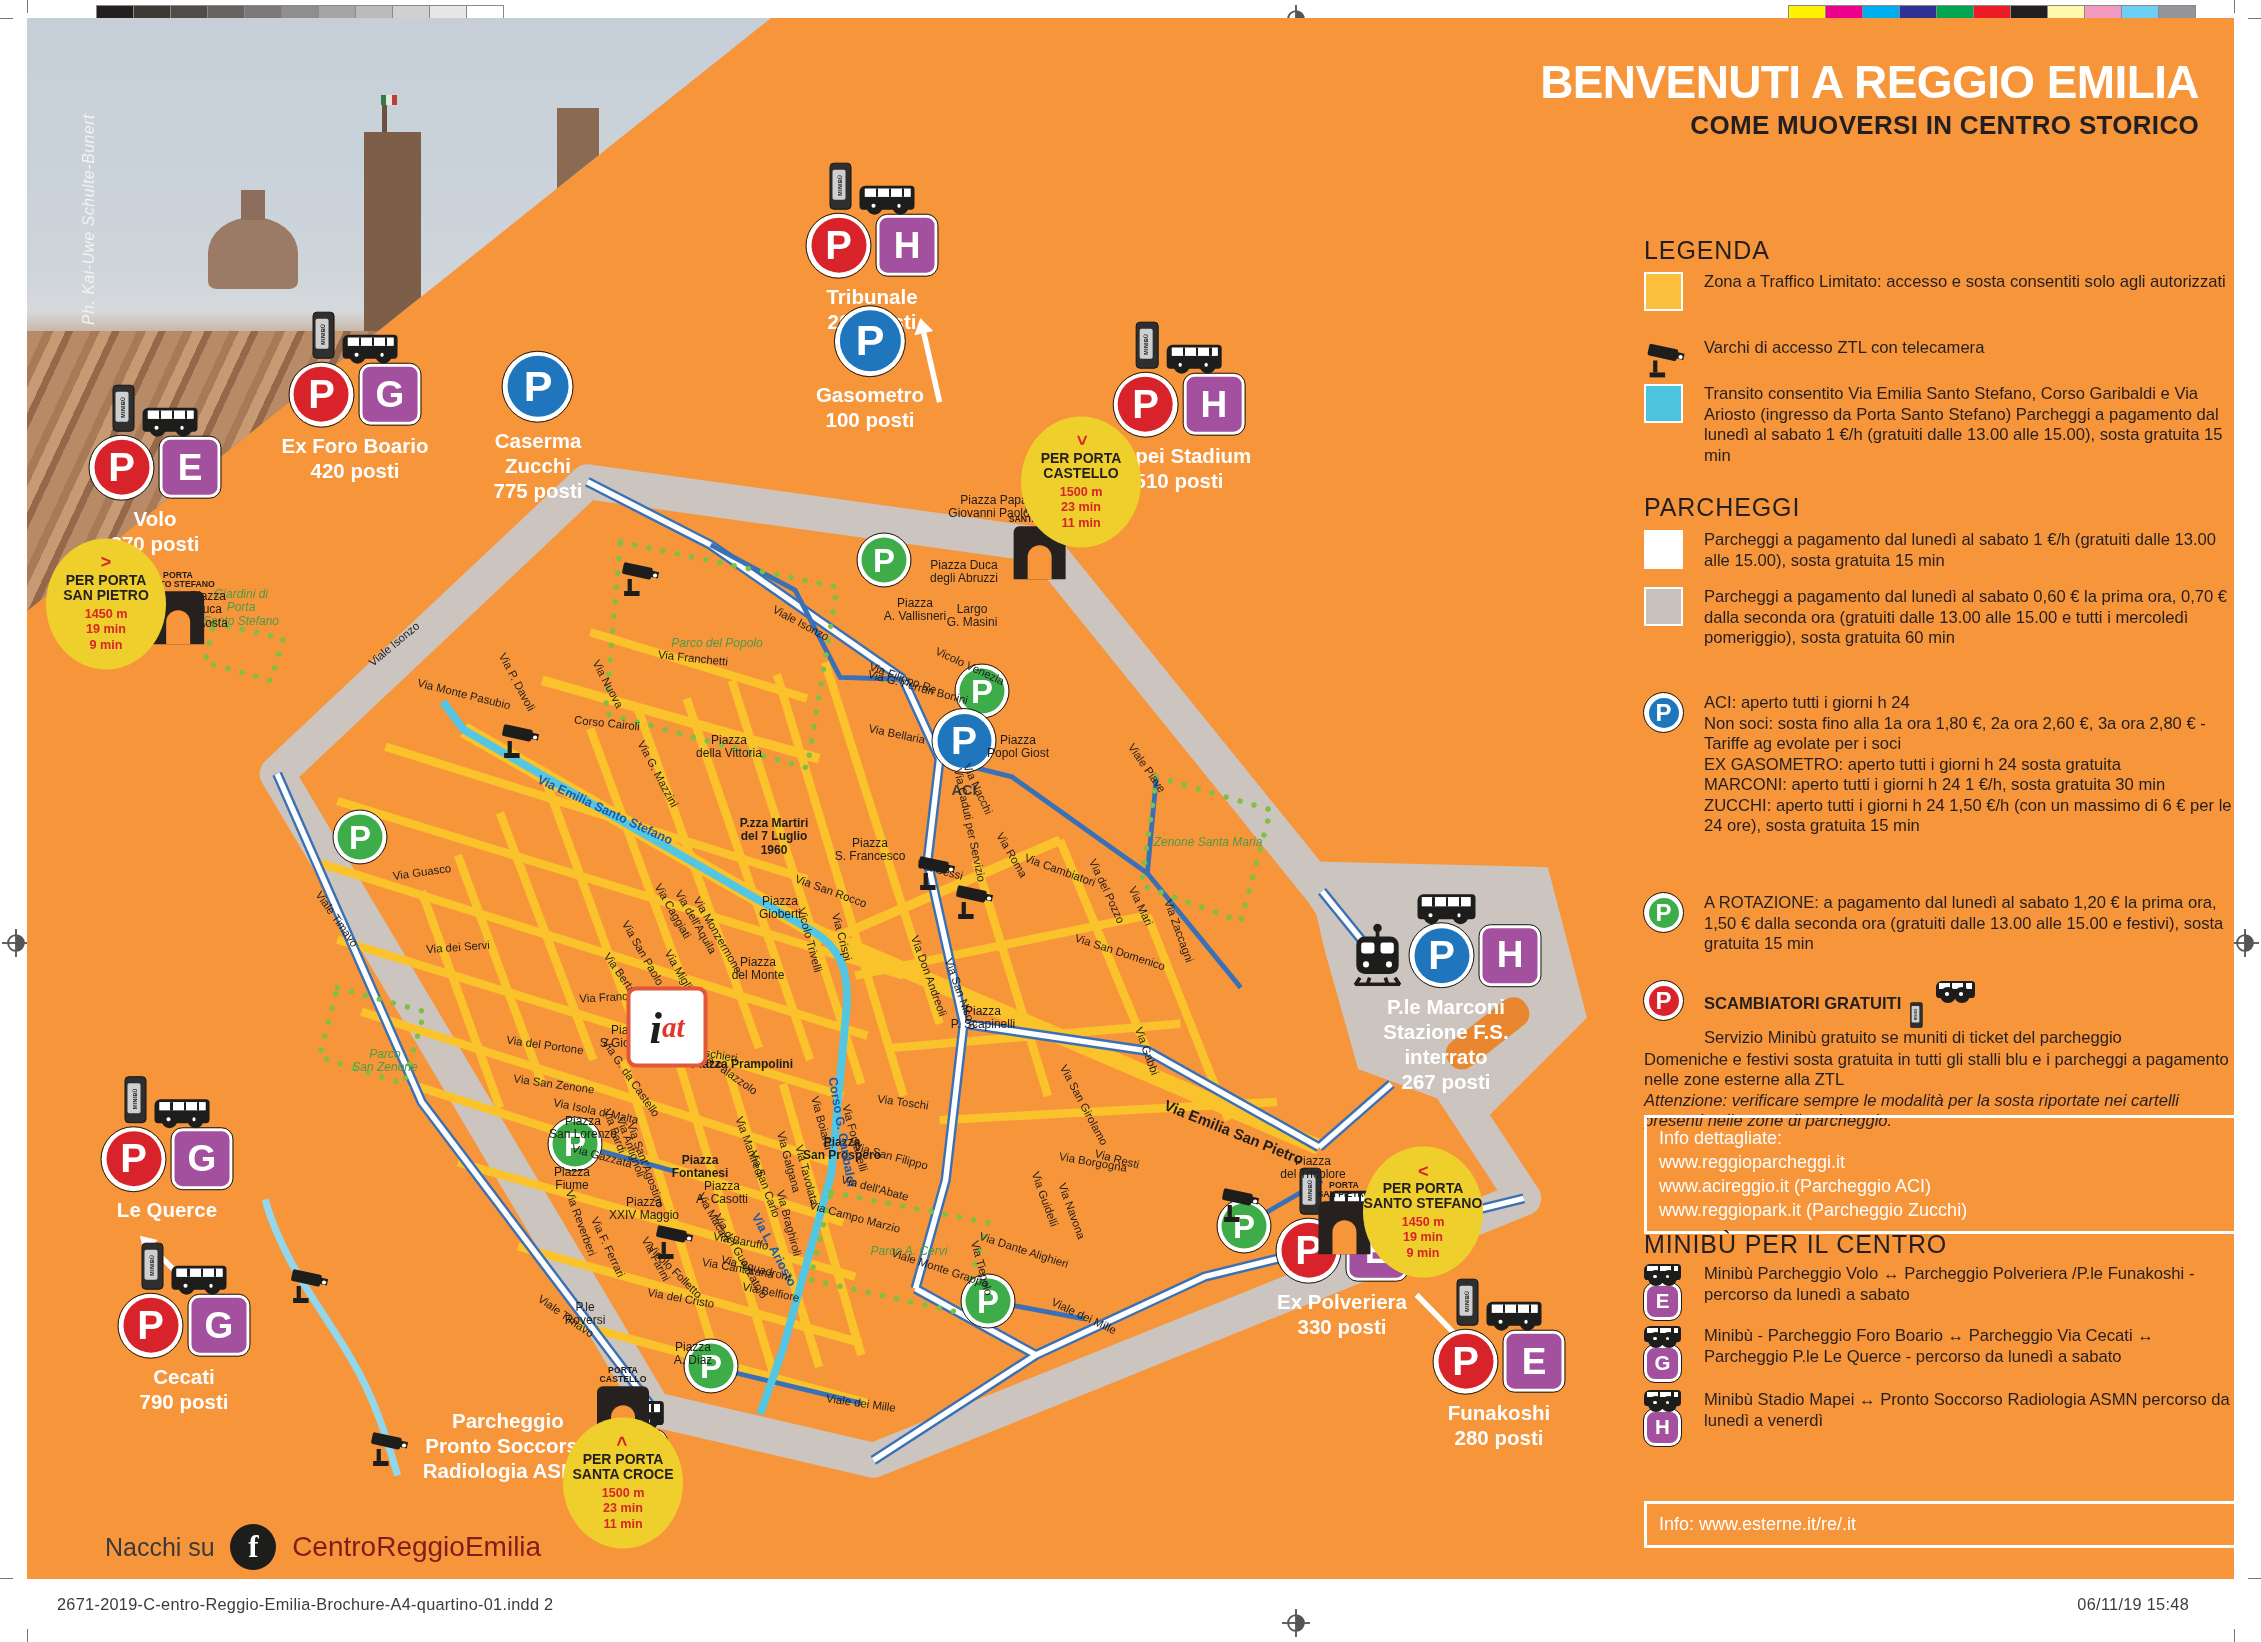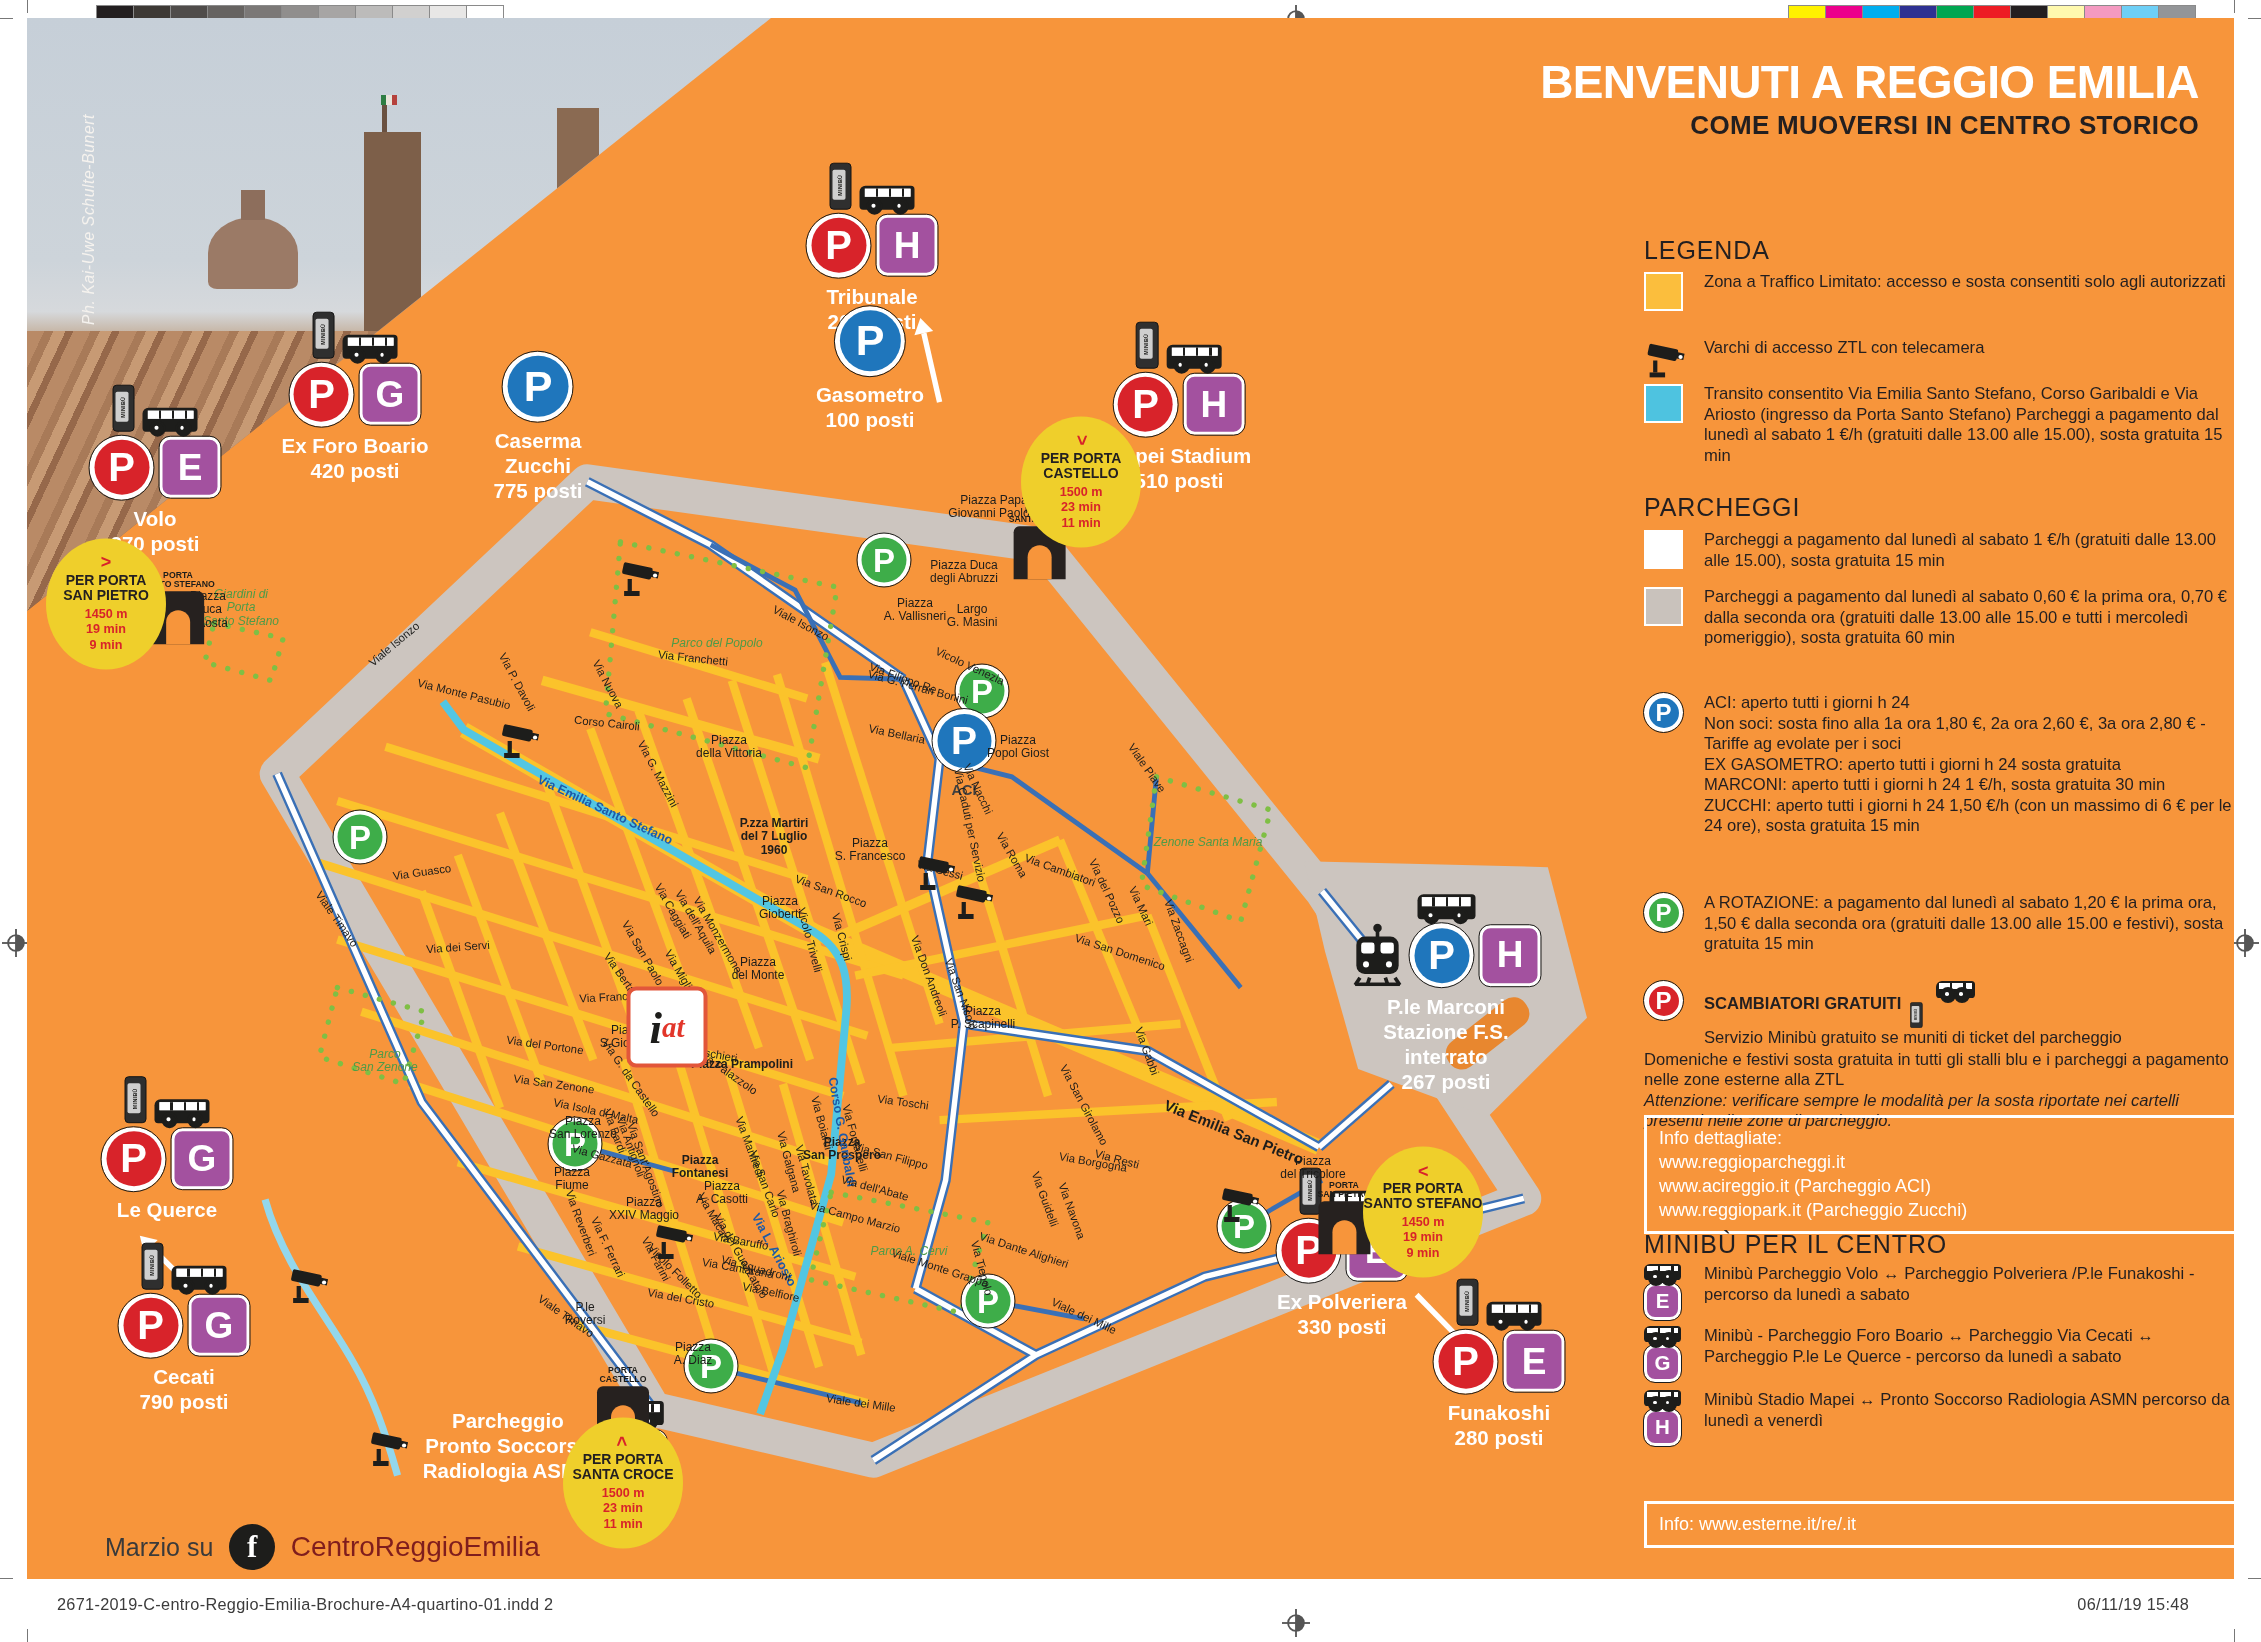--- a/index.html
+++ b/index.html
@@ -943,19 +943,19 @@
             <circle cx="52" cy="27" r="3" fill="#fff"></circle>
           </svg></div>
       </div>
 
     <div class="iat" style="left:640px;top:1009px">
       <span style="font-size:45px;color:#1d1d1b;">i</span>
         <span style="font-size:29px;color:#E2362A;">at</span>
     </div>
 
     <div class="social">
-      <span class="pre">Marzio su</span>
+      <span class="pre">Nacchi su</span>
       <span class="fb">f</span>
       <span class="acc">CentroReggioEmilia</span>
     </div>
   </div>
 </div>
 
 
 </body></html>

